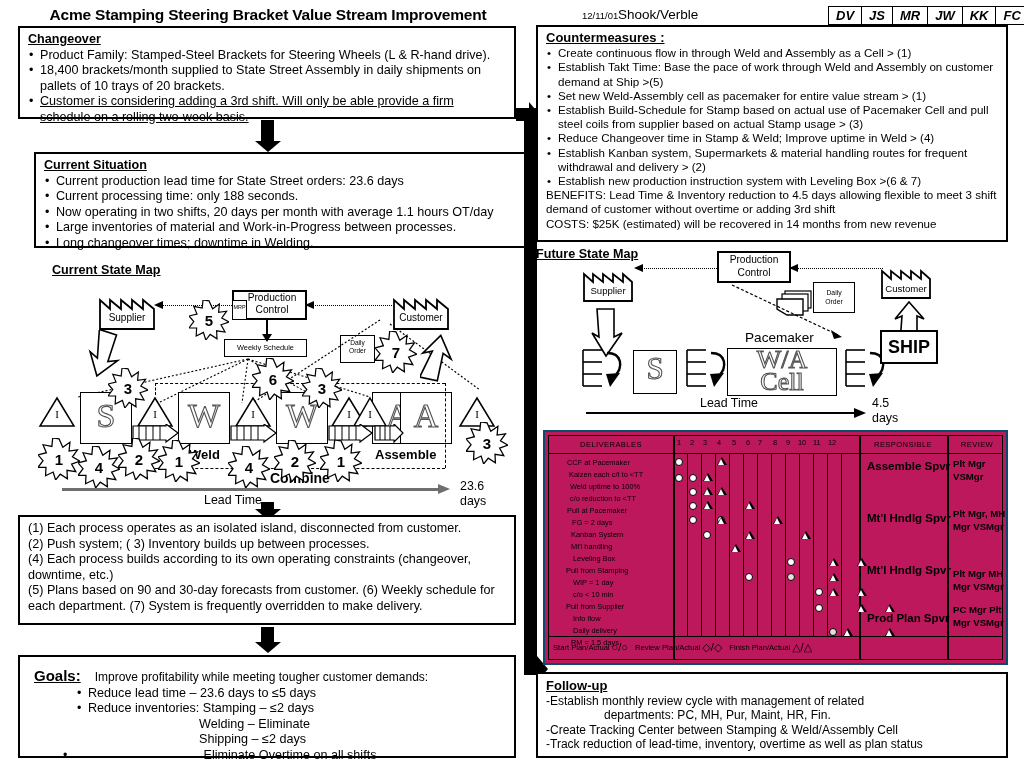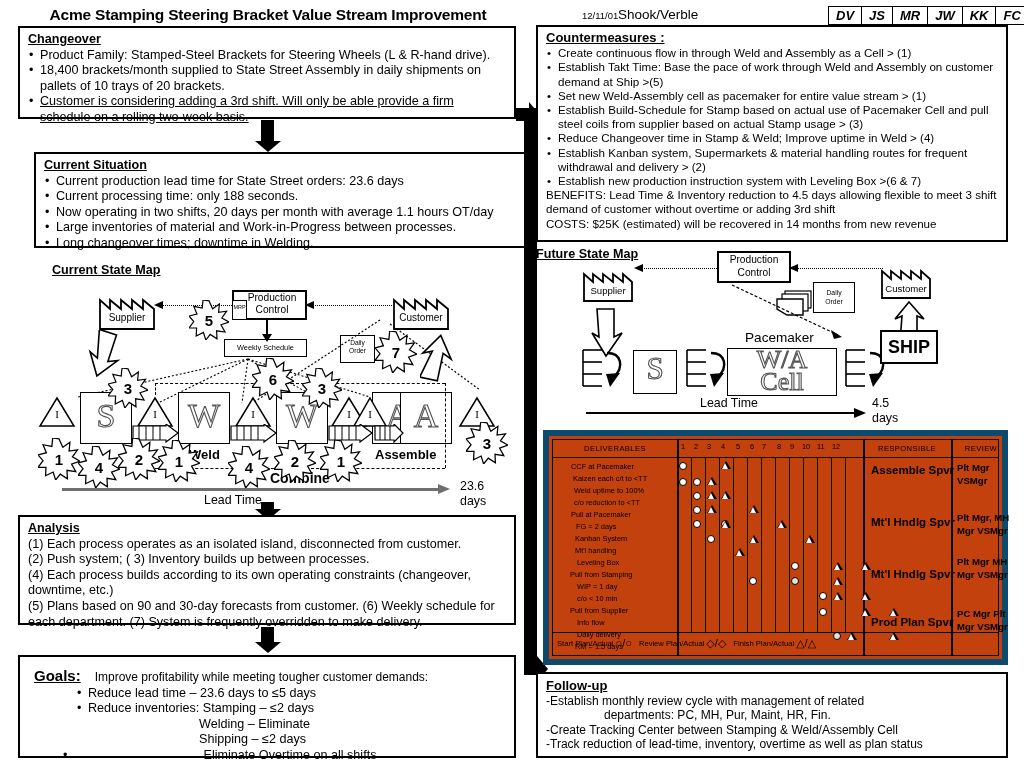--- a/index.html
+++ b/index.html
@@ -88,21 +88,21 @@
   .burst svg { position:absolute; left:0; top:0; }
   .burst span { position:relative; z-index:2; }
 
   
   .invtri { position:absolute; }
   .invtri .il { position:absolute; width:100%; text-align:center; font-size:11px;
                 font-family:"Liberation Serif", serif; }
 
   
   #gantt { position:absolute; left:543px; top:430px; width:465px; height:235px;
-           border:6px solid #0c4a6e; background:#c2410c; }
+           border:2px solid #0c4a6e; background:#be185d; }
   #gantt-inner { position:absolute; left:3px; top:3px; right:3px; bottom:3px; border:1.2px solid #000; }
   .g-head { position:absolute; top:0; height:17px; font-size:7.6px; text-align:center;
             letter-spacing:0.4px; padding-top:4px; }
   .g-vrule { position:absolute; top:0; bottom:0; width:1.6px; background:#000; }
   .g-hrule { position:absolute; left:0; right:0; height:1.4px; background:#000; }
   .g-col { position:absolute; top:17px; bottom:22px; width:1px; background:#000; }
   .g-row-lbl { position:absolute; font-size:7.4px; white-space:nowrap; }
   .g-resp { position:absolute; font-size:11.5px; font-weight:bold; line-height:13.5px; }
   .g-rev { position:absolute; font-size:9.6px; font-weight:bold; line-height:12.6px; }
   .mk-c { position:absolute; width:8px; height:8px; border:1.1px solid #000; border-radius:50%;
@@ -403,21 +403,20 @@
       </svg>
     <div class="txt" style="left:204px; top:493px; font-size:12.4px;">Lead Time</div>
     <div class="txt" style="left:460px; top:479px; font-size:12.4px;">23.6</div>
     <div class="txt" style="left:460px; top:494px; font-size:12.4px;">days</div>
   </div>
 
   <div class="vconn" style="left:261px; top:502px; height:8px;"></div>
 
   <div class="box" id="an-box">
     <div class="pad t13">
-      <div class="hdr">Analysis</div>
       <div>(1) Each process operates as an isolated island, disconnected from customer.</div>
       <div>(2) Push system; ( 3) Inventory builds up between processes.</div>
       <div>(4) Each process builds according to its own operating constraints (changeover, downtime, etc.)</div>
       <div>(5) Plans based on 90 and 30-day forecasts from customer.  (6) Weekly schedule for each department. (7) System is frequently overridden to make delivery.</div>
     </div>
   </div>
 
   <div class="vconn" style="left:261px; top:627px; height:16px;"></div>
 
   <div class="box" id="goal-box">
@@ -711,21 +710,21 @@
           <i></i>
         </div>
 
       <div class="g-resp" style="left:318px; top:24px; width:86px;">Assemble Spvr</div>
       <div class="g-resp" style="left:318px; top:76px; width:86px;">Mt'l Hndlg Spvr</div>
       <div class="g-resp" style="left:318px; top:128px; width:86px;">Mt'l Hndlg Spvr</div>
       <div class="g-resp" style="left:318px; top:176px; width:86px;">Prod Plan Spvr</div>
 
       <div class="g-rev" style="left:404px; top:22px; width:56px;">Plt Mgr VSMgr</div>
       <div class="g-rev" style="left:404px; top:72px; width:56px;">Plt Mgr, MH Mgr VSMgr</div>
-      <div class="g-rev" style="left:404px; top:116px; width:56px;">Plt Mgr MH Mgr VSMgr</div>
+      <div class="g-rev" style="left:404px; top:132px; width:56px;">Plt Mgr MH Mgr VSMgr</div>
       <div class="g-rev" style="left:404px; top:168px; width:56px;">PC Mgr Plt Mgr VSMgr</div>
 
       <div class="g-hrule" style="bottom:22px;"></div>
       <div id="g-legend">
         <div class="lg">
           <span>Start Plan/Actual</span>
           <span style="font-size:11px;">○/○</span>
         </div>
         <div class="lg">
           <span>Review Plan/Actual</span>

